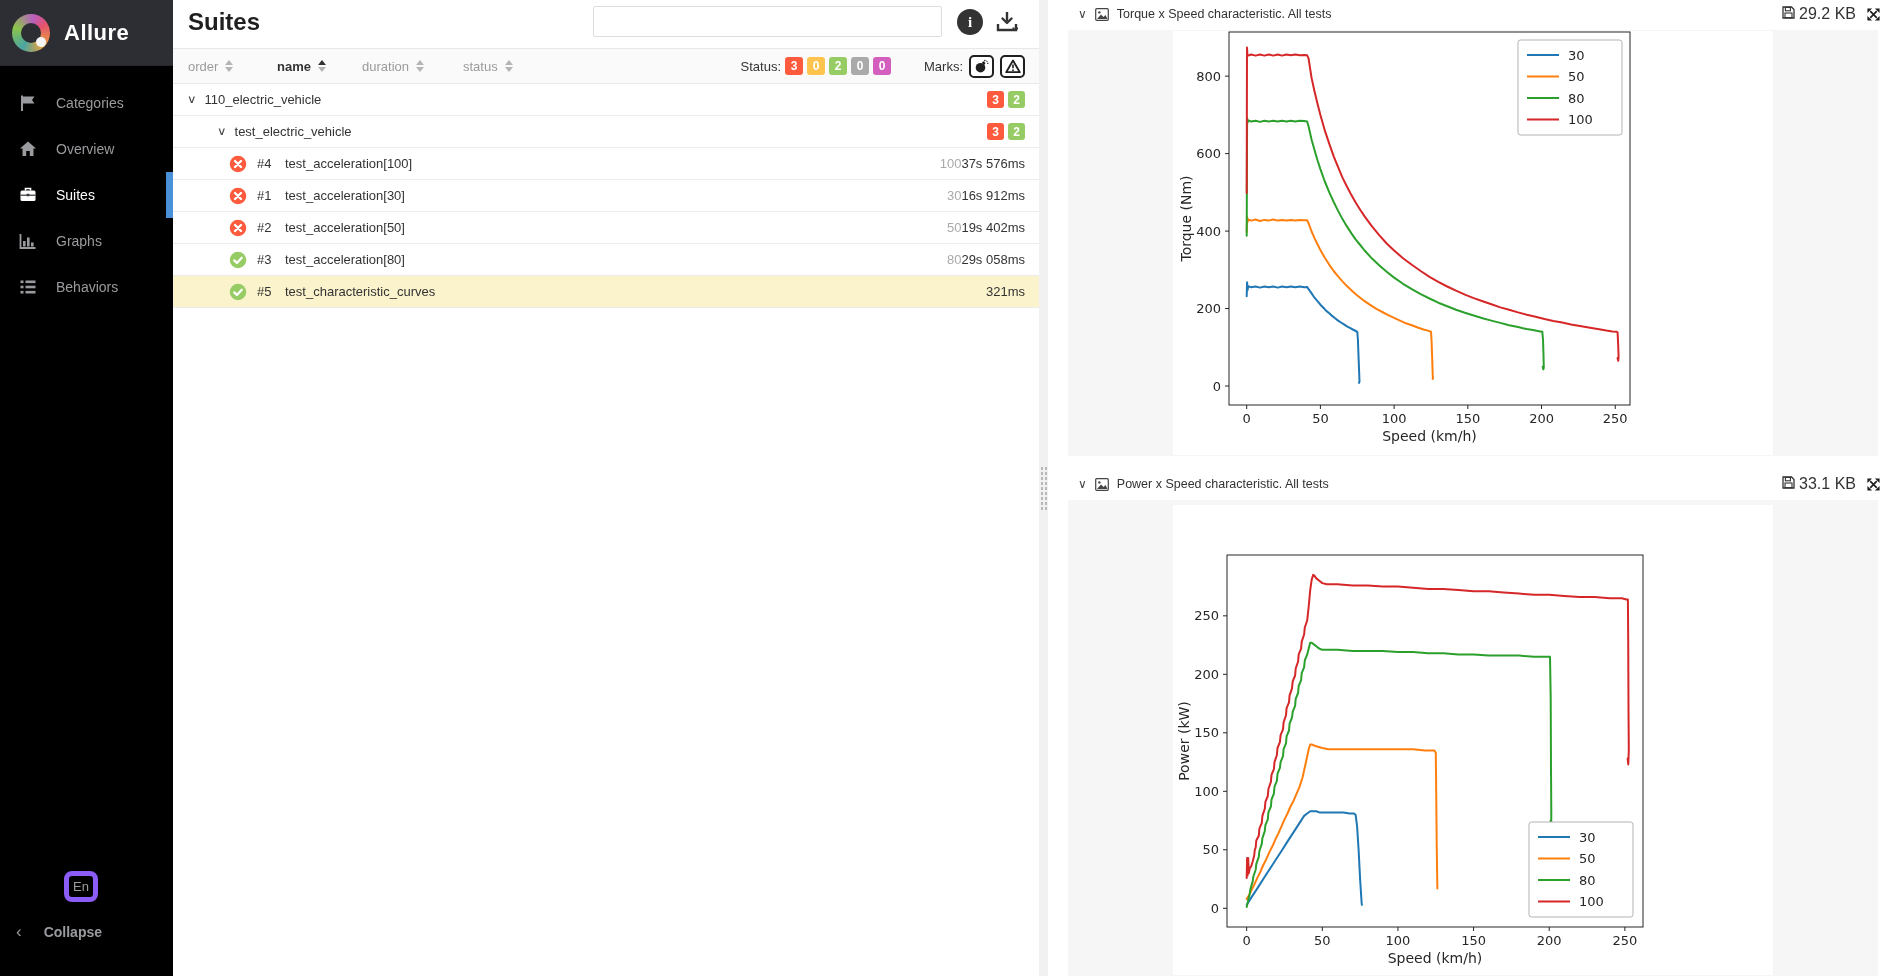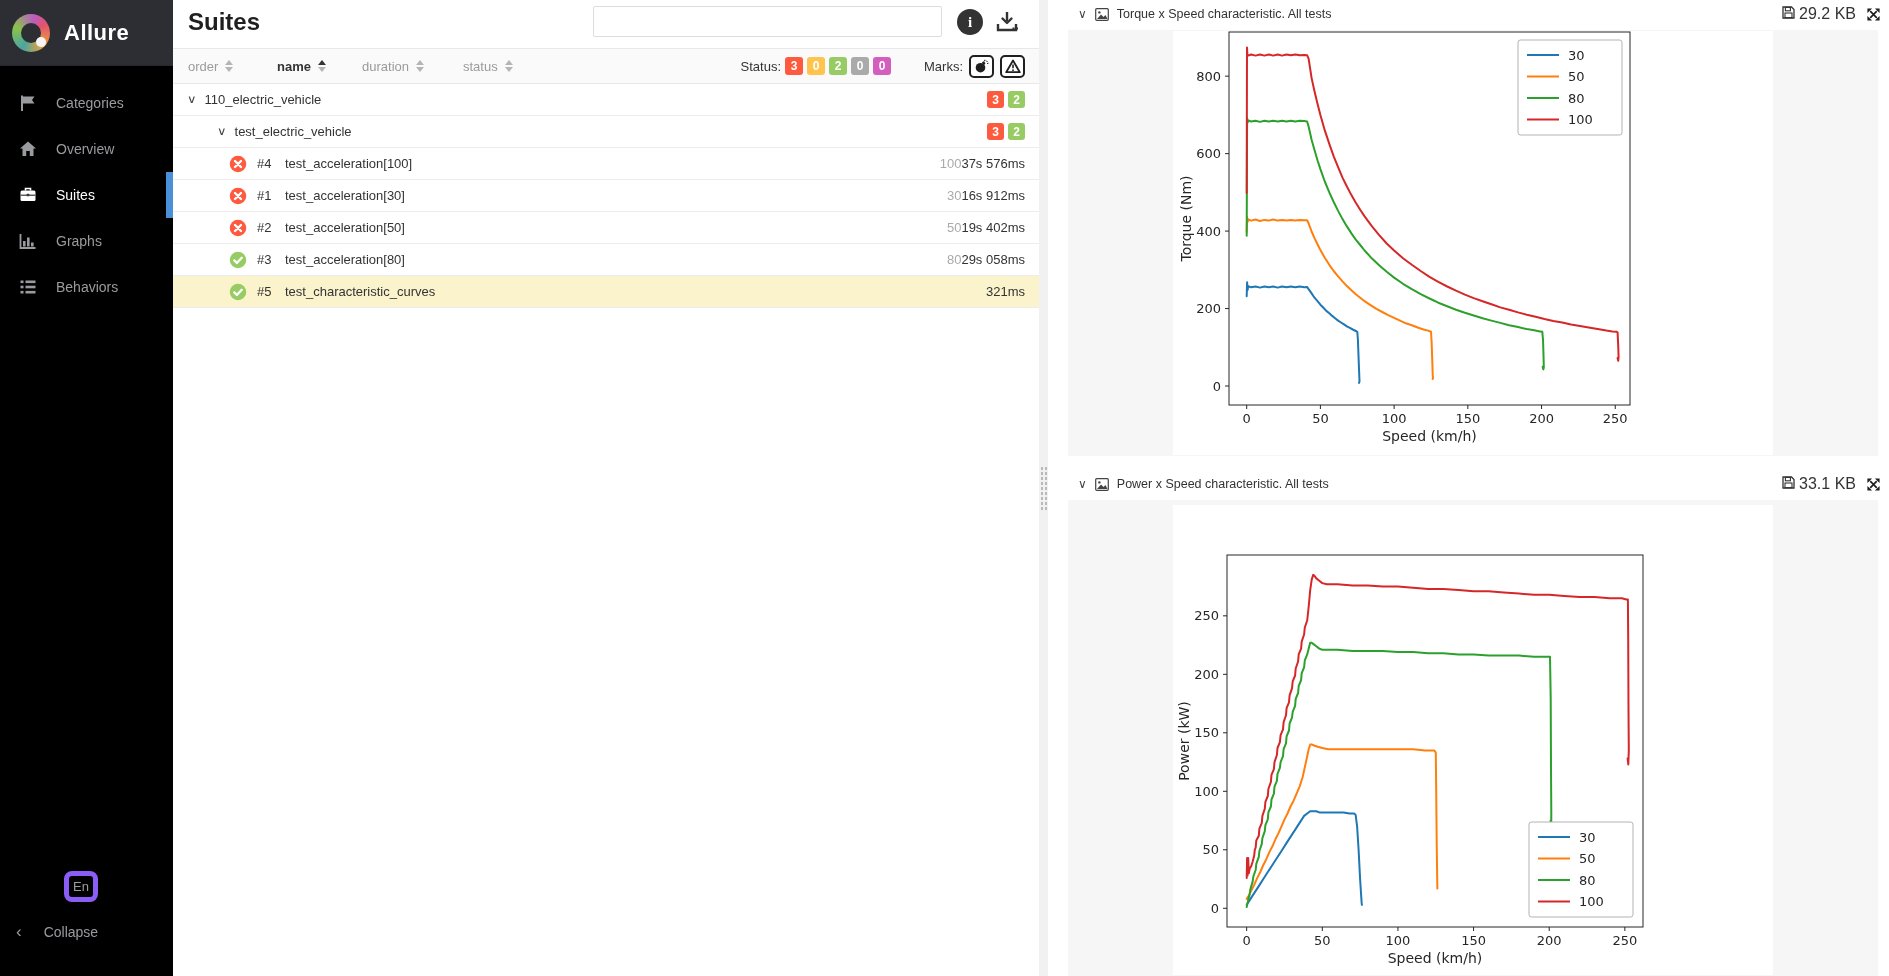--- a/index.html
+++ b/index.html
@@ -21,21 +21,21 @@
   .nav-item .nav-label { margin-left:16px; font-size:14px; }
   .nav-item.active { color:#fff; }
   .nav-item.active::after { content:""; position:absolute; right:0; top:0; width:7px; height:46px; background:#4a90d9; }
   .nav-icon svg { fill:#9a9b9e; stroke:#9a9b9e; }
   .nav-item.active .nav-icon svg { fill:#fff; stroke:#fff; }
   #lang-btn { position:absolute; left:64px; top:871px; width:34px; height:31px; border:5px solid #8b5cf6;
     border-radius:8px; color:#9a9b9e; font-size:13px; display:flex; align-items:center; justify-content:center; cursor:pointer; }
   #collapse { position:absolute; left:0; top:915px; width:173px; height:34px; display:flex; align-items:center;
     color:#9a9b9e; cursor:pointer; }
   #collapse .chev { margin-left:16px; font-size:17px; }
-  #collapse .lbl { margin-left:22px; font-size:14px; }
+  #collapse .lbl { margin-left:22px; font-size:14px;font-weight:bold; }
 
   
   #main { position:absolute; left:173px; top:0; width:866px; height:976px; background:#fff; }
   #page-title { position:absolute; left:15px; top:8px; font-size:24px; font-weight:bold; color:#1f1f1f; }
   #search-input { position:absolute; left:420px; top:6px; width:349px; height:31px; border:1px solid #ddd;
     border-radius:2px; font-size:13px; padding:0 8px; outline:none; }
   #info-btn { position:absolute; left:784px; top:9px; width:26px; height:26px; border-radius:50%; background:#333;
     color:#fff; display:flex; align-items:center; justify-content:center; font-size:15px; font-weight:bold;
     font-family:"Liberation Serif", serif; cursor:pointer; }
   #download-btn { position:absolute; left:820px; top:9px; width:28px; height:26px; cursor:pointer; }

